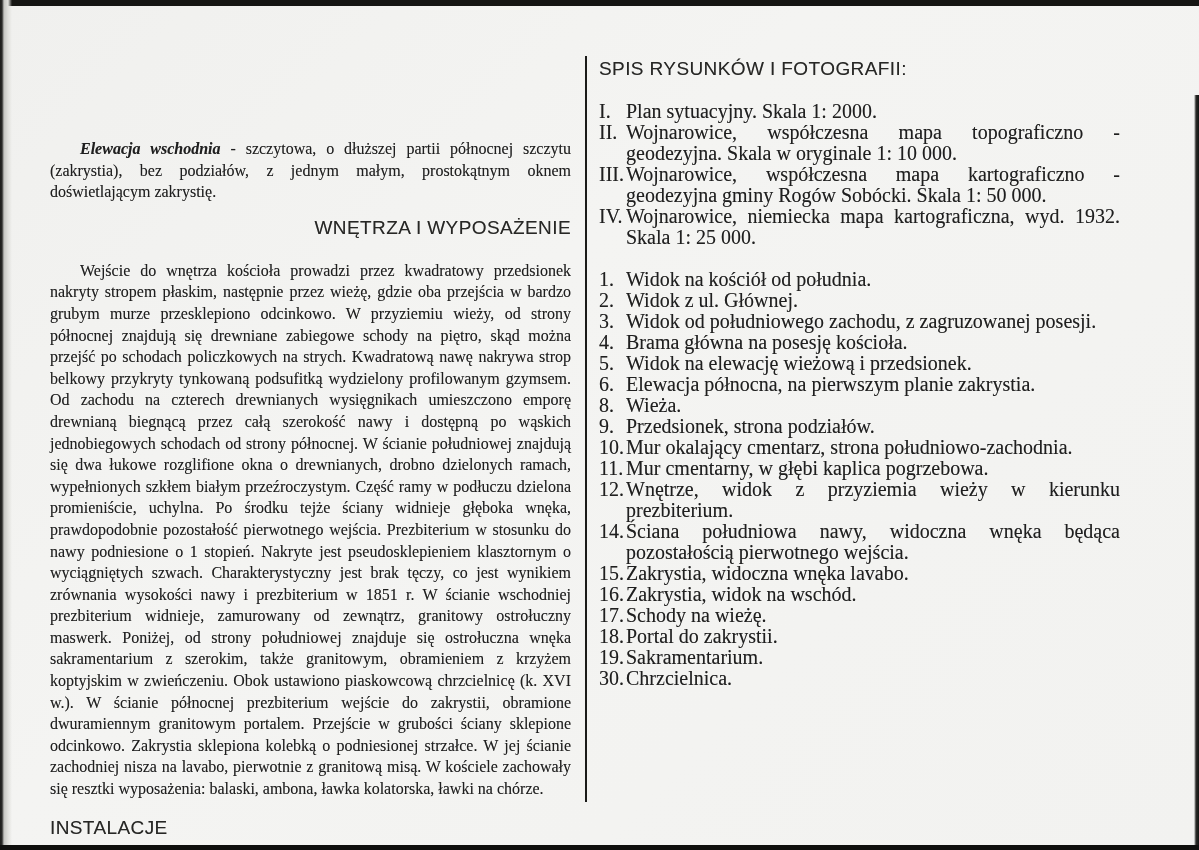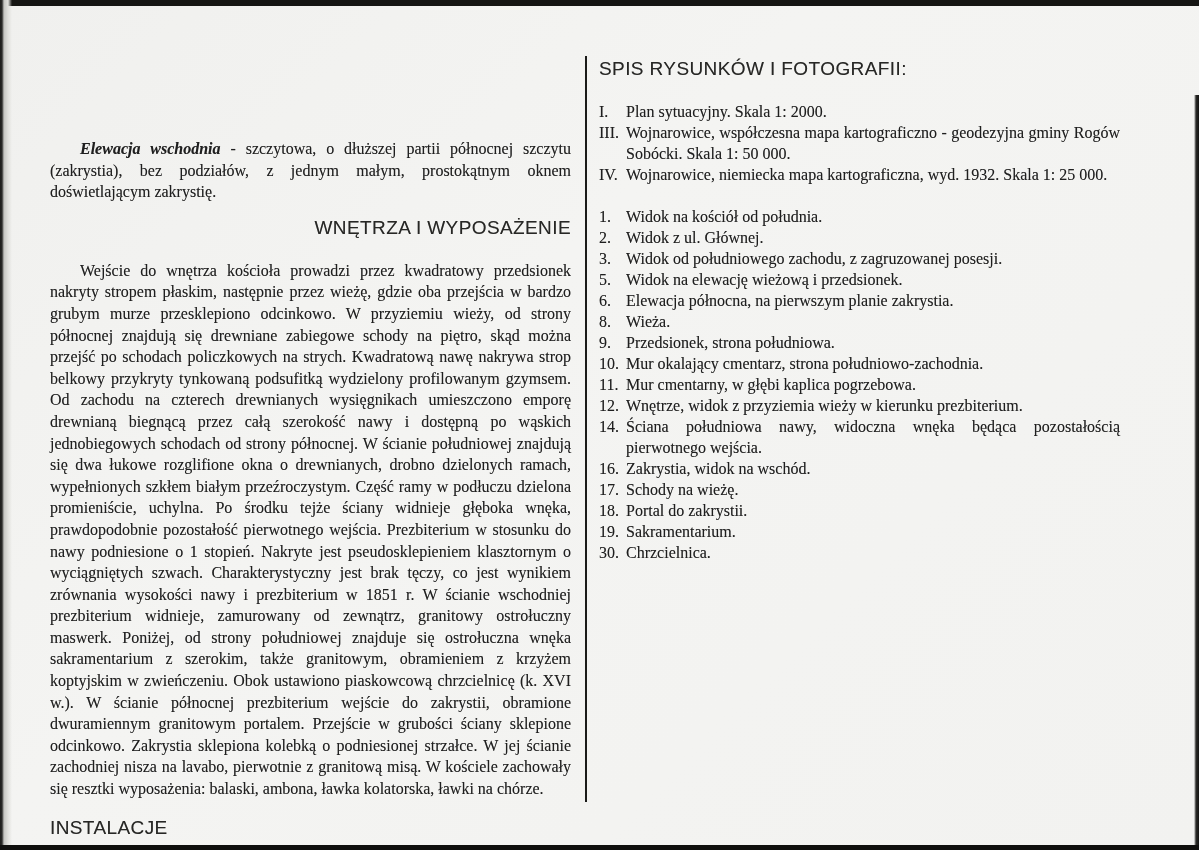--- a/index.html
+++ b/index.html
@@ -40,21 +40,21 @@
     font-size: 19px;
     font-weight: 400;
     letter-spacing: 0.4px;
     color: #272725;
     text-align: left;
     text-shadow: 0 0 0.5px rgba(40,40,40,0.35);
   }
   .h-wnetrza   { margin-top: 14px; margin-bottom: 21px; text-align: right; }
   .h-instalacje{ margin-top: 17px; margin-bottom: 20px; }
 
-  .list { font-size: 16px; line-height: 21px; text-shadow: 0 0 0.5px rgba(30,30,30,0.4); }
+  .list { font-size: 20px; line-height: 21px; text-shadow: 0 0 0.5px rgba(30,30,30,0.4); }
   .roman-list { margin-top: 21px; }
   .numbered-list { margin-top: 21px; }
   .list-item { padding-left: 27px; text-indent: -27px; text-align: justify; }
   .list-item .marker { display: inline-block; width: 27px; text-indent: 0; }
 </style>
 </head>
 <body>
 
 <div class="page">
 
@@ -76,53 +76,56 @@
     <p class="body-text indent">Kościół jest wyposażony w instalację elektryczną.</p>
   </div>
 
   <div class="col col-right">
     <h1 class="section-heading">SPIS RYSUNKÓW I FOTOGRAFII:</h1>
 
     <div class="list roman-list">
 
         <div class="list-item"><span class="marker">I.</span><span>Plan sytuacyjny. Skala 1: 2000.</span></div>
 
+        <div class="list-item"><span class="marker">II.</span><span>Wojnarowice, współczesna mapa topograficzno - geodezyjna. Skala w oryginale 1: 10 000.</span></div>
 
         <div class="list-item"><span class="marker">III.</span><span>Wojnarowice, współczesna mapa kartograficzno - geodezyjna gminy Rogów Sobócki. Skala 1: 50 000.</span></div>
 
         <div class="list-item"><span class="marker">IV.</span><span>Wojnarowice, niemiecka mapa kartograficzna, wyd. 1932. Skala 1: 25 000.</span></div>
       </div>
 
     <div class="list numbered-list">
 
         <div class="list-item"><span class="marker">1.</span><span>Widok na kościół od południa.</span></div>
 
         <div class="list-item"><span class="marker">2.</span><span>Widok z ul. Głównej.</span></div>
 
         <div class="list-item"><span class="marker">3.</span><span>Widok od południowego zachodu, z zagruzowanej posesji.</span></div>
 
+        <div class="list-item"><span class="marker">4.</span><span>Brama główna na posesję kościoła.</span></div>
 
         <div class="list-item"><span class="marker">5.</span><span>Widok na elewację wieżową i przedsionek.</span></div>
 
         <div class="list-item"><span class="marker">6.</span><span>Elewacja północna, na pierwszym planie zakrystia.</span></div>
 
 
         <div class="list-item"><span class="marker">8.</span><span>Wieża.</span></div>
 
-        <div class="list-item"><span class="marker">9.</span><span>Przedsionek, strona południowa.</span></div>
+        <div class="list-item"><span class="marker">9.</span><span>Przedsionek, strona podziałów.</span></div>
 
         <div class="list-item"><span class="marker">10.</span><span>Mur okalający cmentarz, strona południowo-zachodnia.</span></div>
 
         <div class="list-item"><span class="marker">11.</span><span>Mur cmentarny, w głębi kaplica pogrzebowa.</span></div>
 
         <div class="list-item"><span class="marker">12.</span><span>Wnętrze, widok z przyziemia wieży w kierunku prezbiterium.</span></div>
 
 
         <div class="list-item"><span class="marker">14.</span><span>Ściana południowa nawy, widoczna wnęka będąca pozostałością pierwotnego wejścia.</span></div>
 
+        <div class="list-item"><span class="marker">15.</span><span>Zakrystia, widoczna wnęka lavabo.</span></div>
 
         <div class="list-item"><span class="marker">16.</span><span>Zakrystia, widok na wschód.</span></div>
 
         <div class="list-item"><span class="marker">17.</span><span>Schody na wieżę.</span></div>
 
         <div class="list-item"><span class="marker">18.</span><span>Portal do zakrystii.</span></div>
 
         <div class="list-item"><span class="marker">19.</span><span>Sakramentarium.</span></div>
 
         <div class="list-item"><span class="marker">30.</span><span>Chrzcielnica.</span></div>

